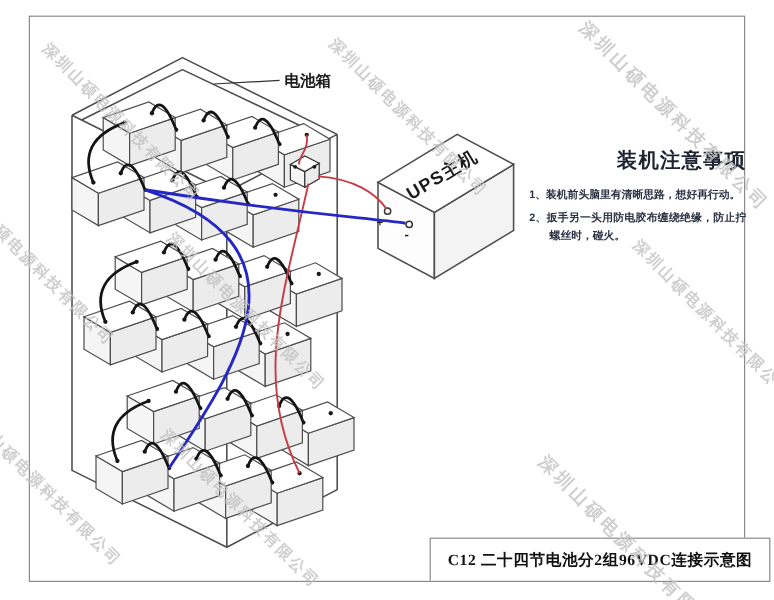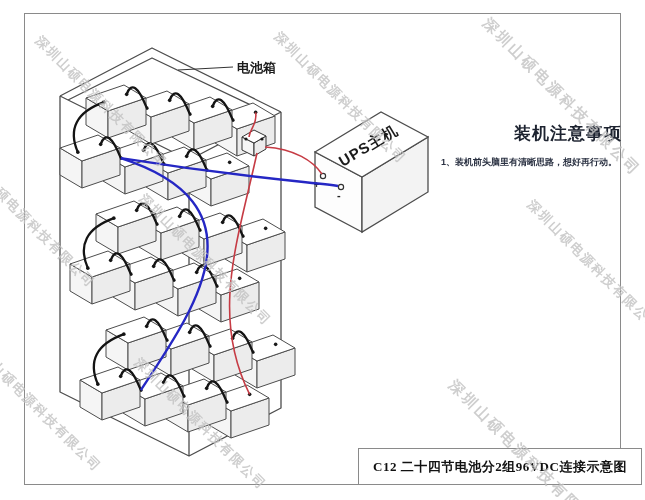--- a/index.html
+++ b/index.html
@@ -204,20 +204,21 @@
       <path d="M120.84,158.16 C 245,178 302,181 338,186" fill="none" stroke="#2527c4" stroke-width="2.4"></path>
       <path d="M120.84,158.16 C 268,206 195,308 140.84,390.16" fill="none" stroke="#2527c4" stroke-width="2.4"></path>
       <line x1="233" y1="67" x2="178" y2="70" stroke="#333" stroke-width="1"></line>
       <text x="237" y="72" font-size="13" fill="#1c1c1c" font-weight="600">电池箱</text>
     </svg>
 
   <div class="notes">
     <h3>装机注意事项</h3>
     <div id="notes-list">
         <div class="note">1、装机前头脑里有清晰思路，想好再行动。</div>
+        <div class="note">2、扳手另一头用防电胶布缠绕绝缘，防止拧螺丝时，碰火。</div>
       </div>
   </div>
 
   <div class="title-box">
     <span>C12 二十四节电池分2组96VDC连接示意图</span>
   </div>
 
   <div id="wm-layer">
       <div class="wm" style="left: 44px; top: 32px;">深圳山硕电源科技有限公司</div>
       <div class="wm" style="left: 283px; top: 28px;">深圳山硕电源科技有限公司</div>

